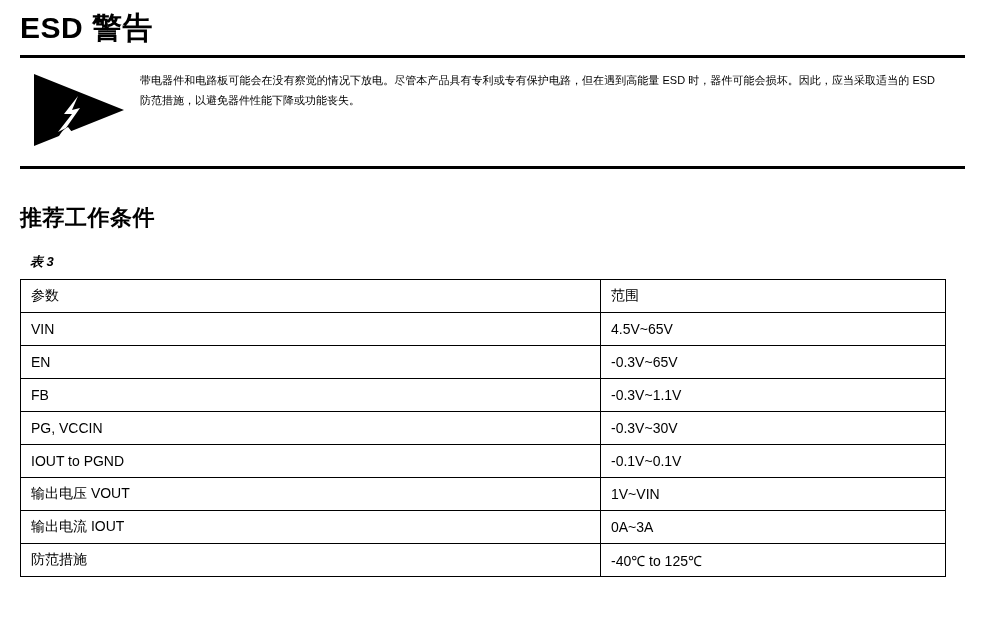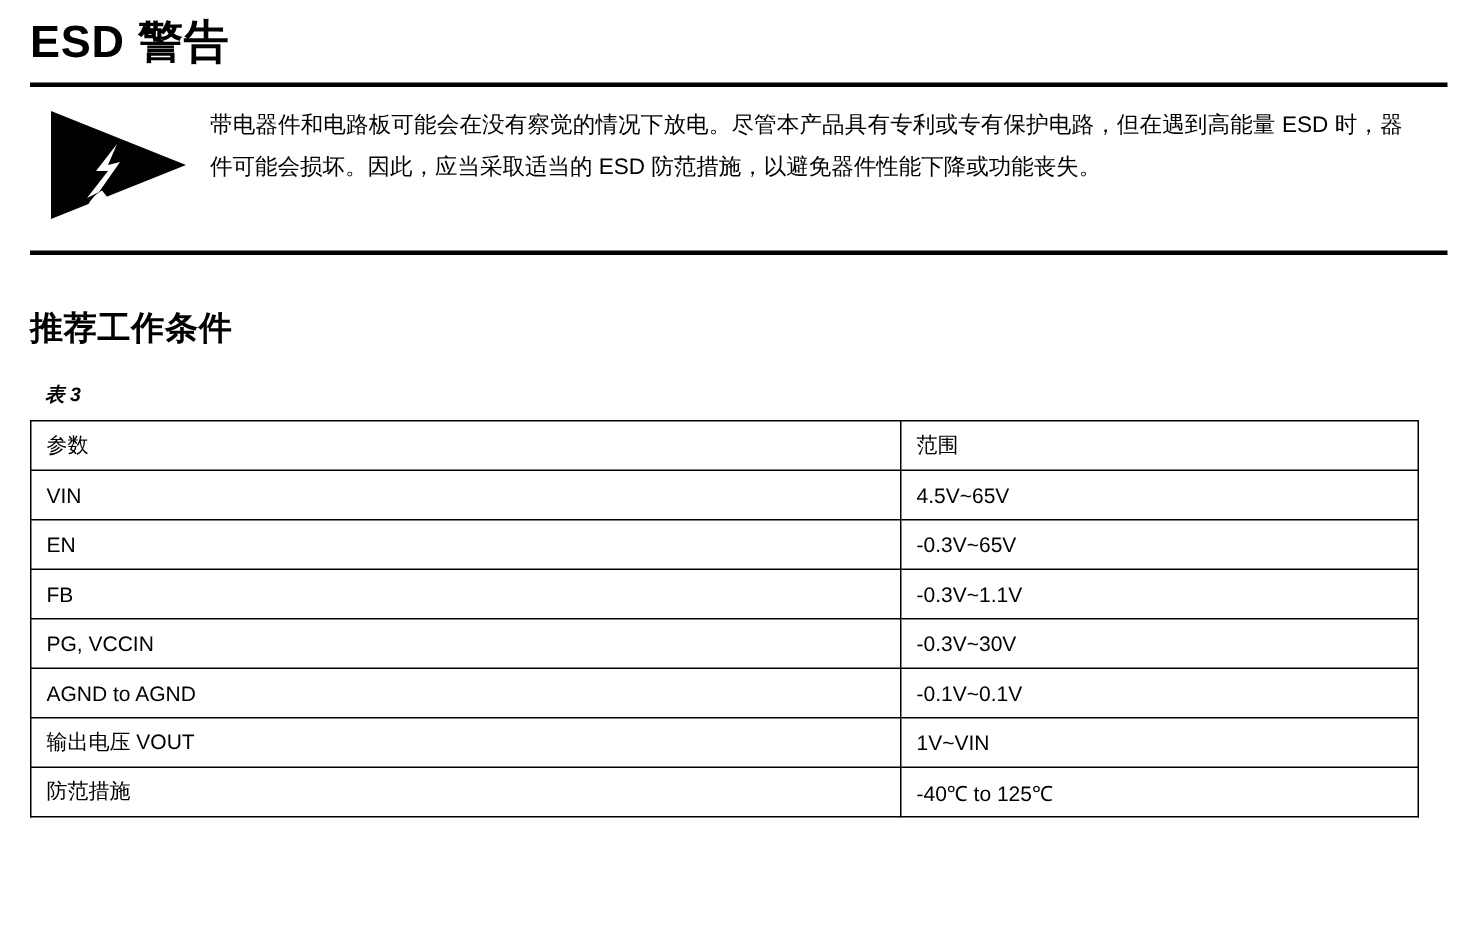--- a/index.html
+++ b/index.html
@@ -50,21 +50,21 @@
     flex: 1;
     padding-right: 30px;
   }
   .esd-head {
     font-size: 13.5px;
     font-weight: bold;
     margin-bottom: 8px;
     letter-spacing: 0.2px;
   }
   .esd-body {
-    font-size: 15px;
+    font-size: 11px;
     line-height: 1.85;
     text-align: justify;
   }
   .esd-sep {
     height: 3px;
     background: #000;
     margin-top: 2px;
   }
 
   
@@ -152,26 +152,30 @@
       </tr>
       <tr>
         <td>FB</td>
         <td>-0.3V~1.1V</td>
       </tr>
       <tr>
         <td>PG, VCCIN</td>
         <td>-0.3V~30V</td>
       </tr>
       <tr>
-        <td>AGND to AGND</td>
+        <td>IOUT to PGND</td>
         <td>-0.1V~0.1V</td>
       </tr>
       <tr>
         <td>输出电压 VOUT</td>
         <td>1V~VIN</td>
+      </tr>
+      <tr>
+        <td>输出电流 IOUT</td>
+        <td>0A~3A</td>
       </tr>
       <tr>
         <td>防范措施</td>
         <td>-40℃ to 125℃</td>
       </tr>
     </tbody>
   </table>
 
 </div>
 

